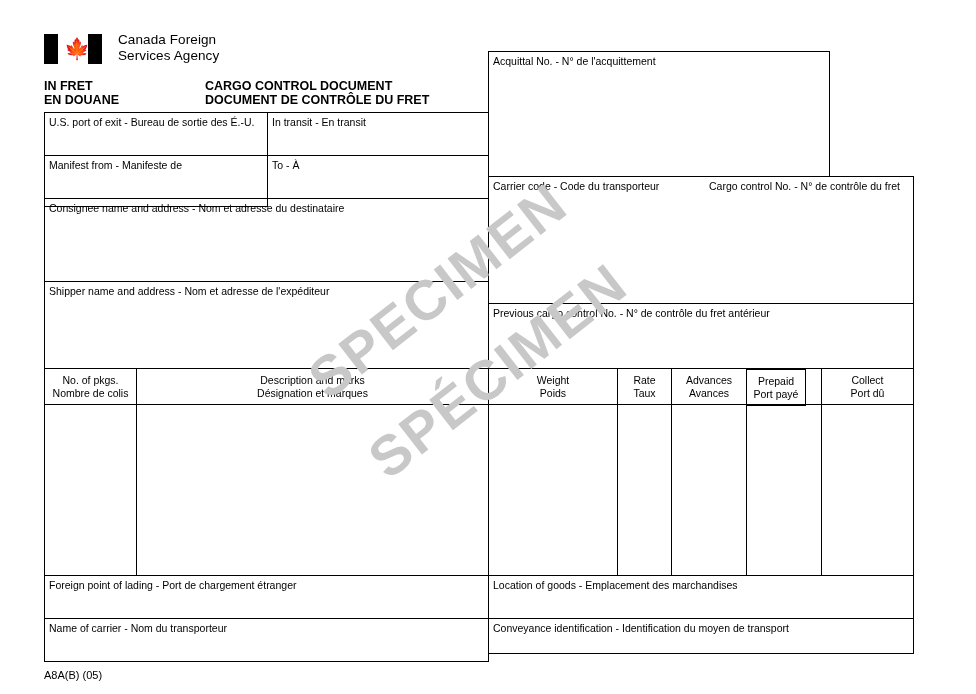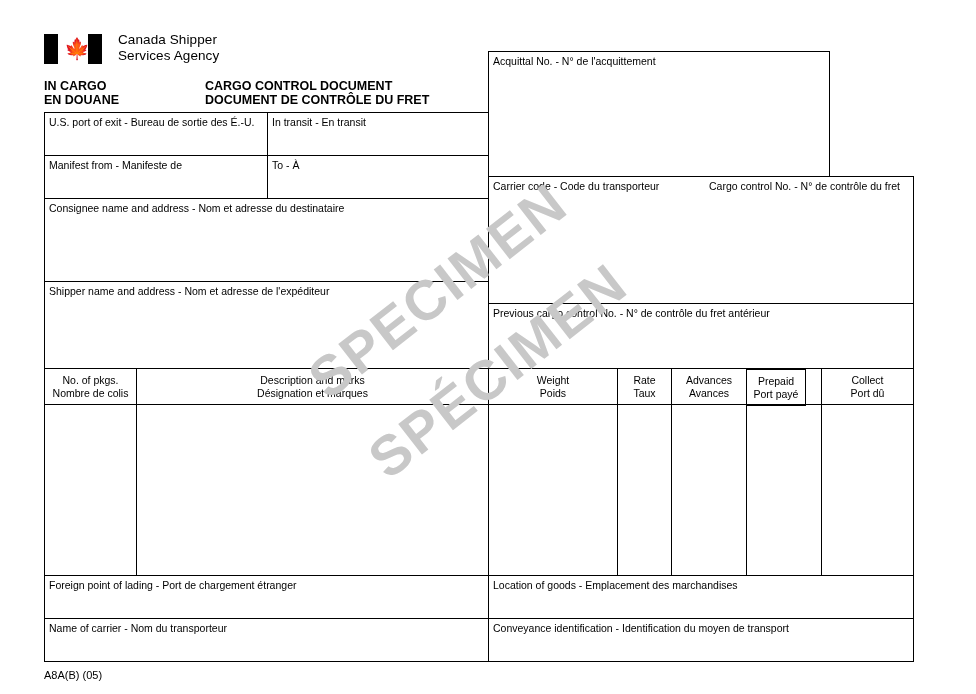--- a/index.html
+++ b/index.html
@@ -135,43 +135,43 @@
 
 <div class="page">
 
   <div class="header">
     <div class="flag">
       <div class="bar left"></div>
       <div class="bar right"></div>
       <div class="leaf">🍁</div>
     </div>
     <div class="wordmark-en">
-      <div>Canada Shipper</div>
+      <div>Canada Foreign</div>
       <div>Services Agency</div>
     </div>
   </div>
 
   <div class="title-left">
-    <div>IN CARGO</div>
+    <div>IN FRET</div>
     <div>EN DOUANE</div>
   </div>
   <div class="title-center">
     <div>CARGO CONTROL DOCUMENT</div>
     <div>DOCUMENT DE CONTRÔLE DU FRET</div>
   </div>
 
   <div class="box" style="left:44px; top:112px; width:224px; height:44px;">
     <span class="lbl">U.S. port of exit - Bureau de sortie des É.-U.</span>
   </div>
 
   <div class="box" style="left:267px; top:112px; width:222px; height:44px;">
     <span class="lbl">In transit - En transit</span>
   </div>
 
-  <div class="box" style="left:44px; top:155px; width:224px; height:44px;">
+  <div class="box" style="left:44px; top:155px; width:224px; height:52px;">
     <span class="lbl">Manifest from - Manifeste de</span>
   </div>
 
   <div class="box" style="left:267px; top:155px; width:222px; height:44px;">
     <span class="lbl">To - À</span>
   </div>
 
   <div class="box" style="left:44px; top:198px; width:445px; height:84px;">
     <span class="lbl">Consignee name and address - Nom et adresse du destinataire</span>
   </div>
@@ -233,21 +233,21 @@
   <div class="box" style="left:44px; top:575px; width:445px; height:44px;">
     <span class="lbl">Foreign point of lading - Port de chargement étranger</span>
   </div>
   <div class="box" style="left:488px; top:575px; width:426px; height:44px;padding-left:46px;">
     <span class="lbl">Location of goods - Emplacement des marchandises</span>
   </div>
 
   <div class="box" style="left:44px; top:618px; width:445px; height:44px;">
     <span class="lbl">Name of carrier - Nom du transporteur</span>
   </div>
-  <div class="box" style="left:488px; top:618px; width:426px; height:44px;">
+  <div class="box" style="left:488px; top:618px; width:426px; height:36px;">
     <span class="lbl">Conveyance identification - Identification du moyen de transport</span>
   </div>
 
   <div class="footer-code">A8A(B) (05)</div>
 
   <div class="wm wm1">SPECIMEN</div>
   <div class="wm wm2">SPÉCIMEN</div>
 
 </div>
 

